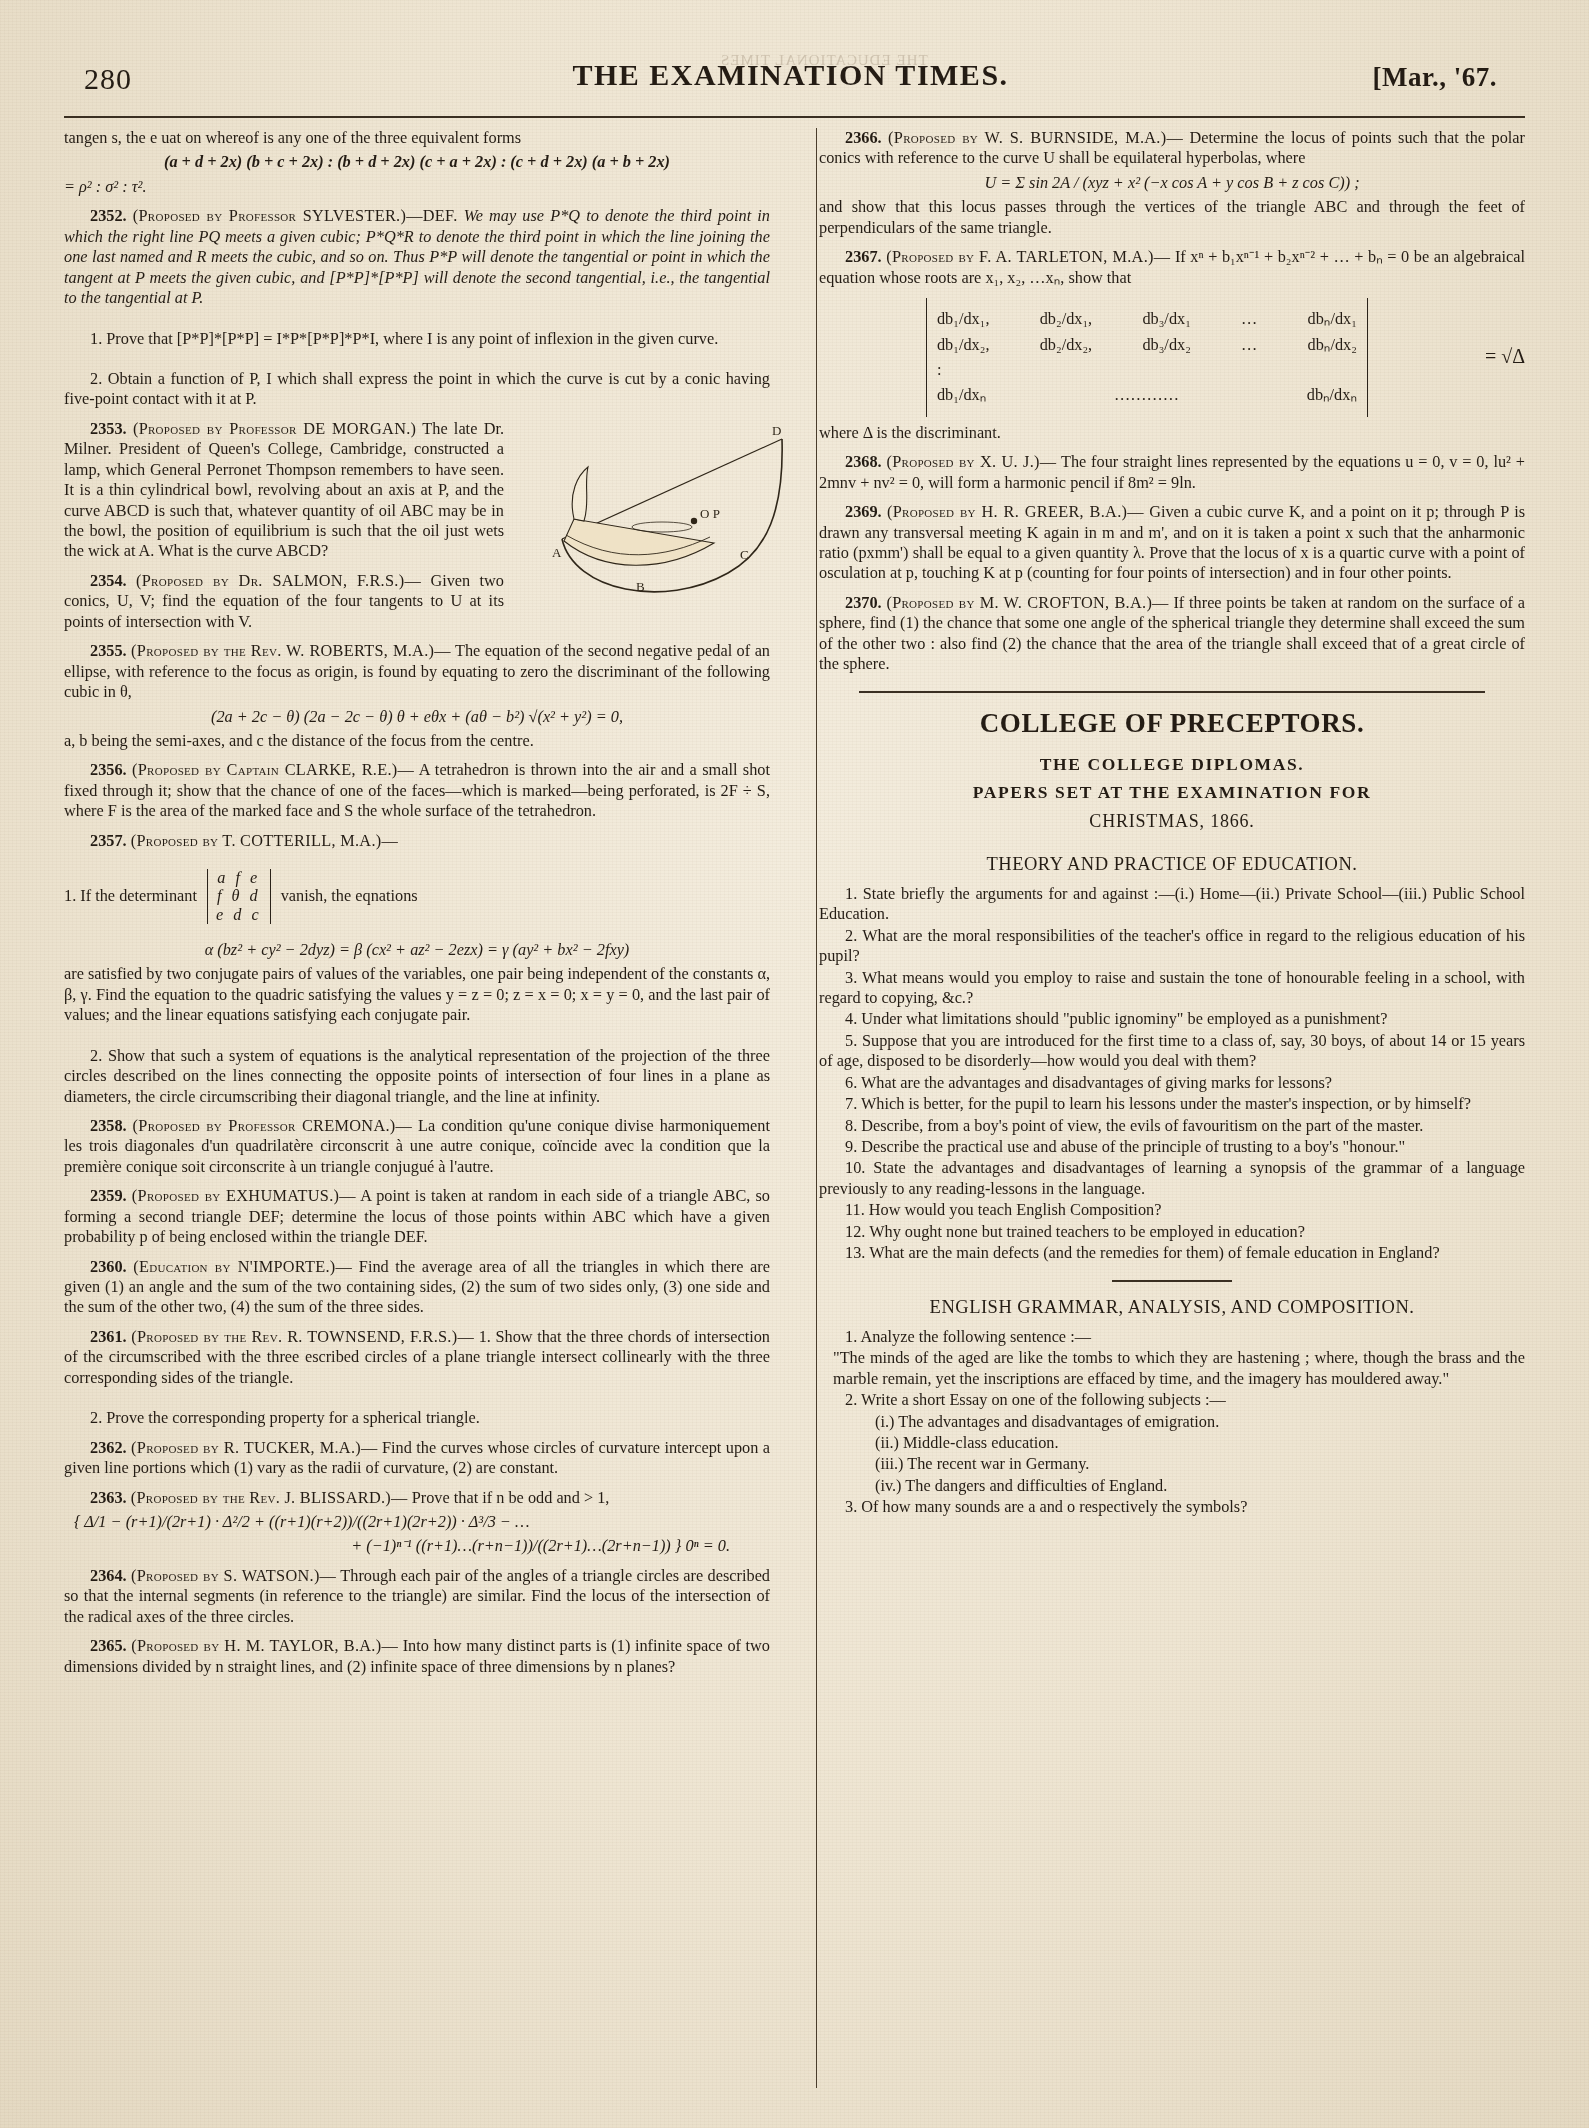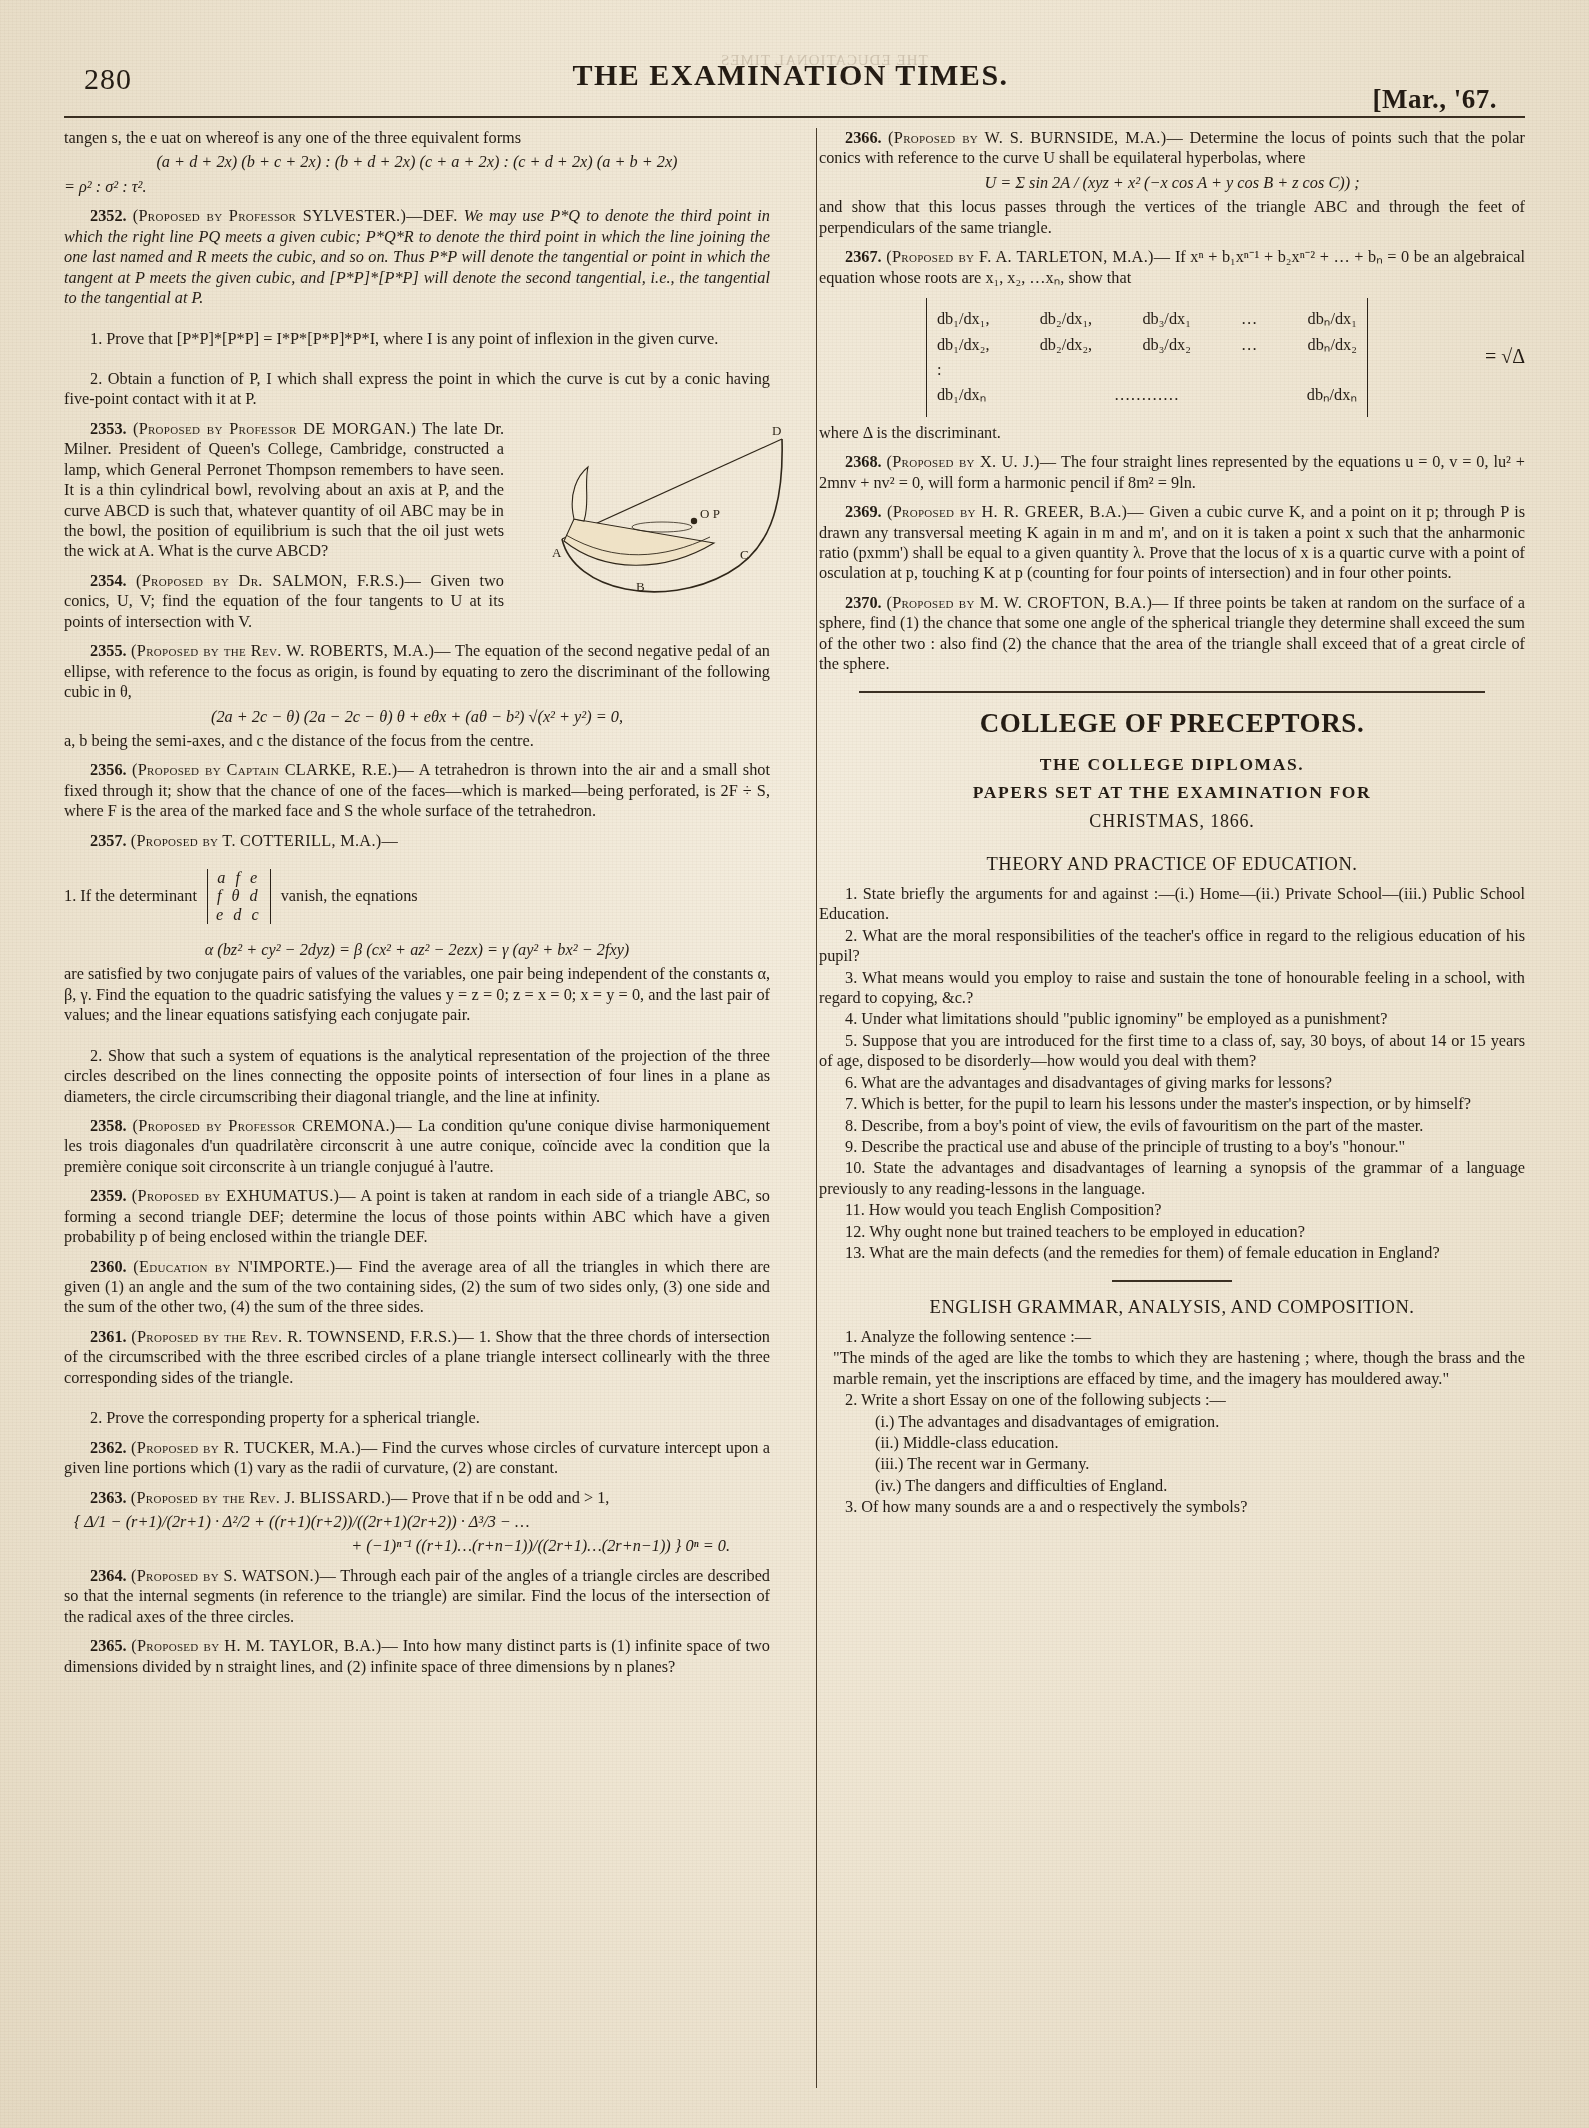--- a/index.html
+++ b/index.html
@@ -40,21 +40,20 @@
     text-align:center;
     font-size:30px;
     letter-spacing:1.5px;
     font-weight:700;
   }
   .folio-right{
     position:absolute;right:0;top:4px;
     font-size:27px;
     font-weight:700;
     letter-spacing:0.5px;
-    margin-top:22px;
   }
   .rule-top{
     position:absolute;
     left:64px;right:64px;top:116px;
     border-top:2px solid #3a2f22;
   }
   
   .columns{
     position:absolute;
     top:128px;left:64px;right:64px;bottom:40px;
@@ -187,21 +186,21 @@
     <div class="folio-right">[Mar., '67.</div>
   </div>
   <div class="rule-top"></div>
 
   <div class="columns">
     <div class="col-divider"></div>
 
     <div class="col left">
 
       <p>tangen s, the e uat on whereof is any one of the three equivalent forms</p>
-      <p class="math" style="font-weight:400">(a + d + 2x) (b + c + 2x) : (b + d + 2x) (c + a + 2x) : (c + d + 2x) (a + b + 2x)</p>
+      <p class="math" style="font-weight:700">(a + d + 2x) (b + c + 2x) : (b + d + 2x) (c + a + 2x) : (c + d + 2x) (a + b + 2x)</p>
       <p class="math" style="text-align:left;margin-right:24px">= ρ² : σ² : τ².</p>
 
       <p class="prob ind">
         <span class="num">2352.</span>
         <span class="sc">(Proposed by Professor SYLVESTER.)—DEF.</span>
         <span class="it">We may use P*Q to denote the third point in which the right line PQ meets a given cubic; P*Q*R to denote the third point in which the line joining the one last named and R meets the cubic, and so on. Thus P*P will denote the tangential or point in which the tangent at P meets the given cubic, and [P*P]*[P*P] will denote the second tangential, i.e., the tangential to the tangential at P.</span>
       </p>
       <p class="cont ind">1. Prove that [P*P]*[P*P] = I*P*[P*P]*P*I, where I is any point of inflexion in the given curve.</p>
       <p class="cont ind">2. Obtain a function of P, I which shall express the point in which the curve is cut by a conic having five-point contact with it at P.</p>
 

